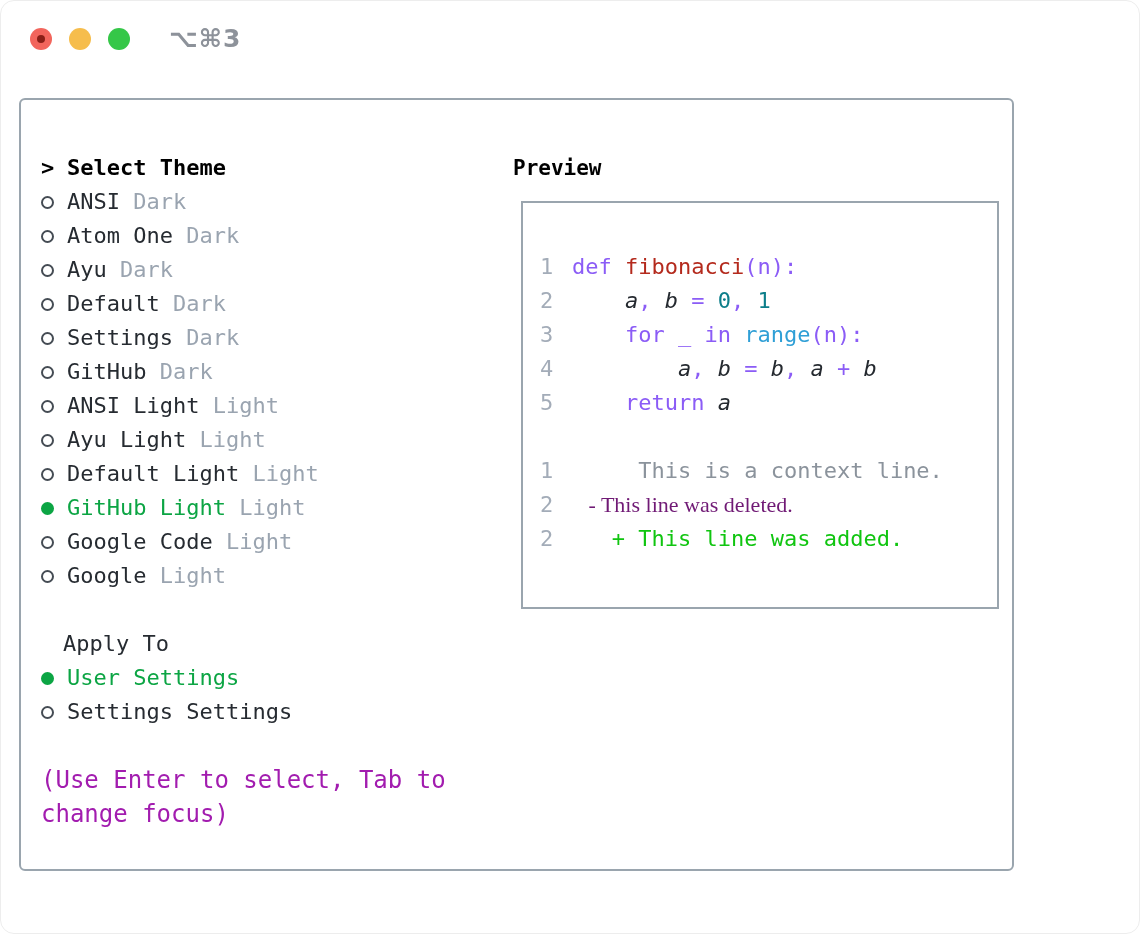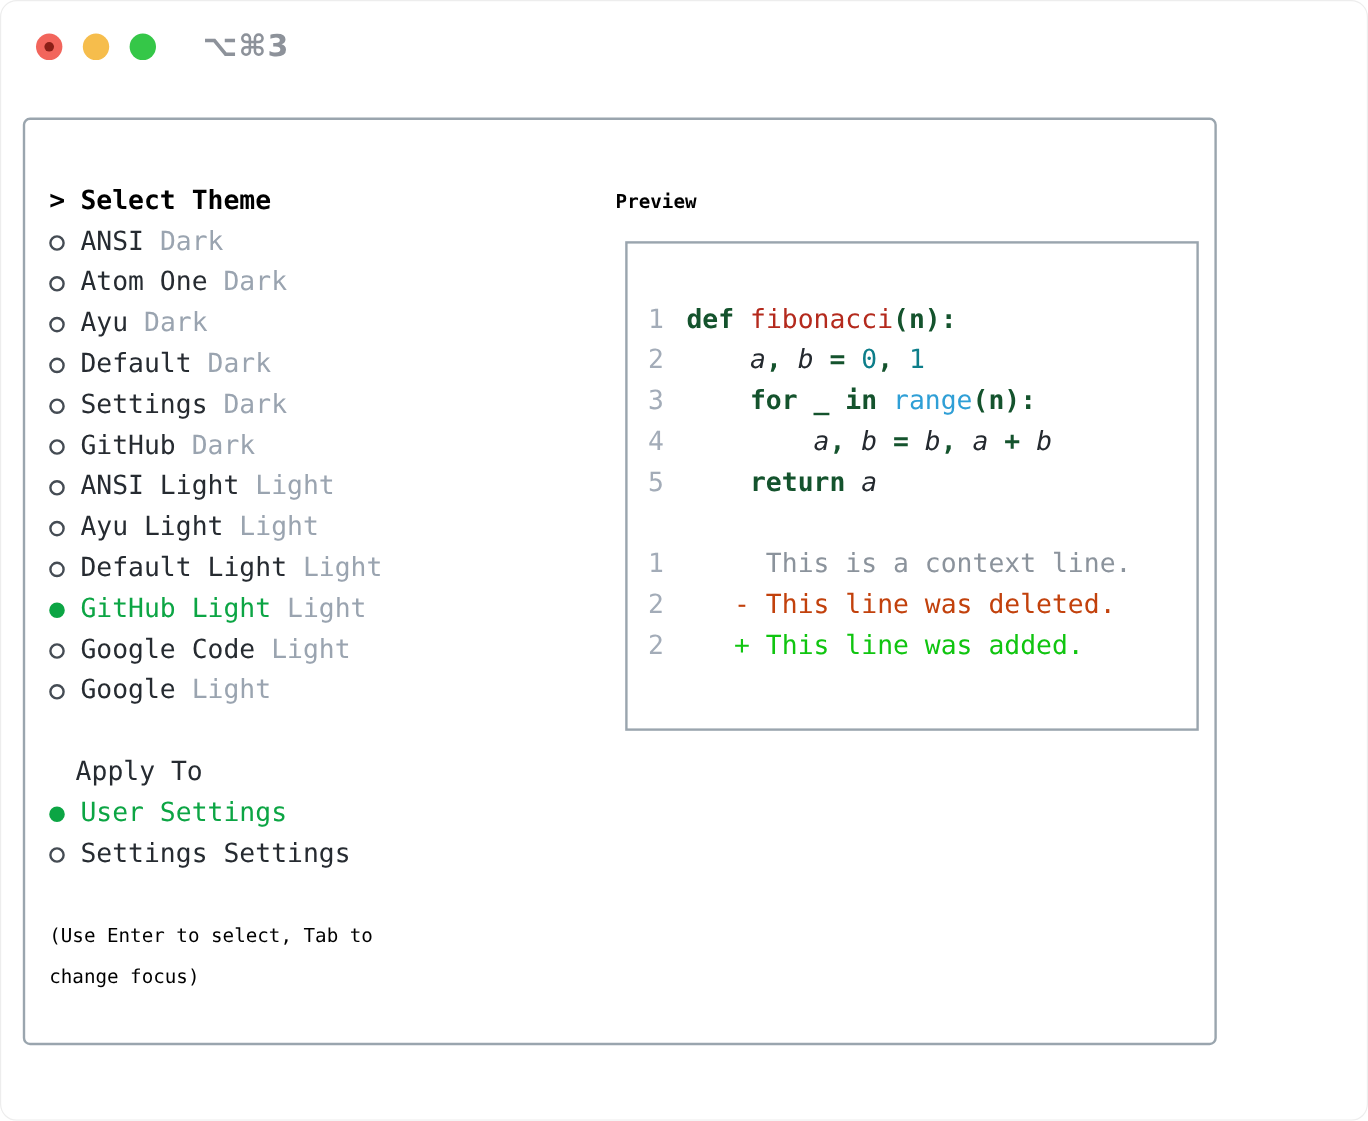--- a/index.html
+++ b/index.html
@@ -33,38 +33,38 @@
   .row { height:34px; line-height:34px; font-size:22px; color:#262b31; display:flex; align-items:center; white-space:pre; }
   .row.blank { visibility:hidden; }
   .hdr { font-weight:bold; color:#000; }
   .hdr .caret { display:inline-block; width:26px; font-weight:bold; }
   .radio-col { display:inline-flex; width:26px; flex:none; align-items:center; }
   .radio { width:13px; height:13px; border-radius:50%; border:2px solid #454c54; background:transparent; }
   .radio.on { border-color:var(--green); background:var(--green); }
   .muted { color:#9aa4b0; }
   .sel { color:var(--green); }
   .indent { margin-left:22px; }
-  .hint { font-size:16px; line-height:34px; color:#000000; white-space:pre; }
+  .hint { font-size:24px; line-height:34px; color:#a21caf; white-space:pre; }
 
   
-  .preview-hdr { height:34px; line-height:34px; font-size:16px; font-weight:bold; color:#000; margin-left:10px; }
+  .preview-hdr { height:34px; line-height:34px; font-size:21px; font-weight:bold; color:#000; margin-left:10px; }
   .preview-box {
     margin-left:18px; margin-top:16px; width:478px; height:408px;
     border:2px solid #9aa5ae; background:#fff; padding:47px 10px 0 17px;
   }
   .cl { height:34px; line-height:34px; font-size:22px; white-space:pre; display:flex; }
   .ln { display:inline-block; width:32px; flex:none; color:#a3acb8; }
   .ct { white-space:pre; }
-  .tk-code { color:#14532d;font-weight:bold; }
+  .tk-code { color:#8b5cf6; }
   .tk-func { color:#b42a1d;margin-top:28px; }
   .tk-call { color:#2f9fd6;text-align:center; }
   .tk-num  { color:#0d7e8a; }
   .tk-var  { color:#24292f; font-style:italic; }
   .tk-ctx  { color:#8b939c; }
-  .tk-del  { color:#c2410c; }
+  .tk-del  { color:#701a75;font-family:Liberation Serif, serif; }
   .tk-add  { color:#10c510; }
 </style>
 </head>
 <body>
 
 <div class="window">
 
   <div class="titlebar">
     <div class="lights">
       <div class="light light-close">

